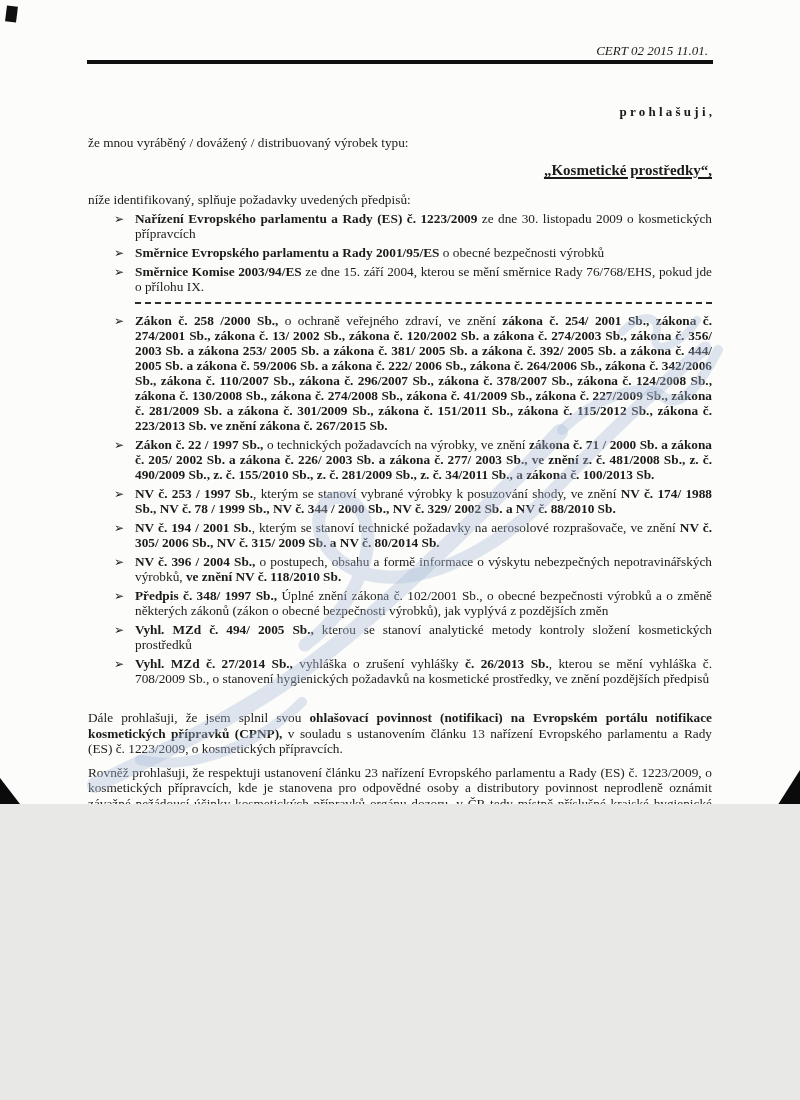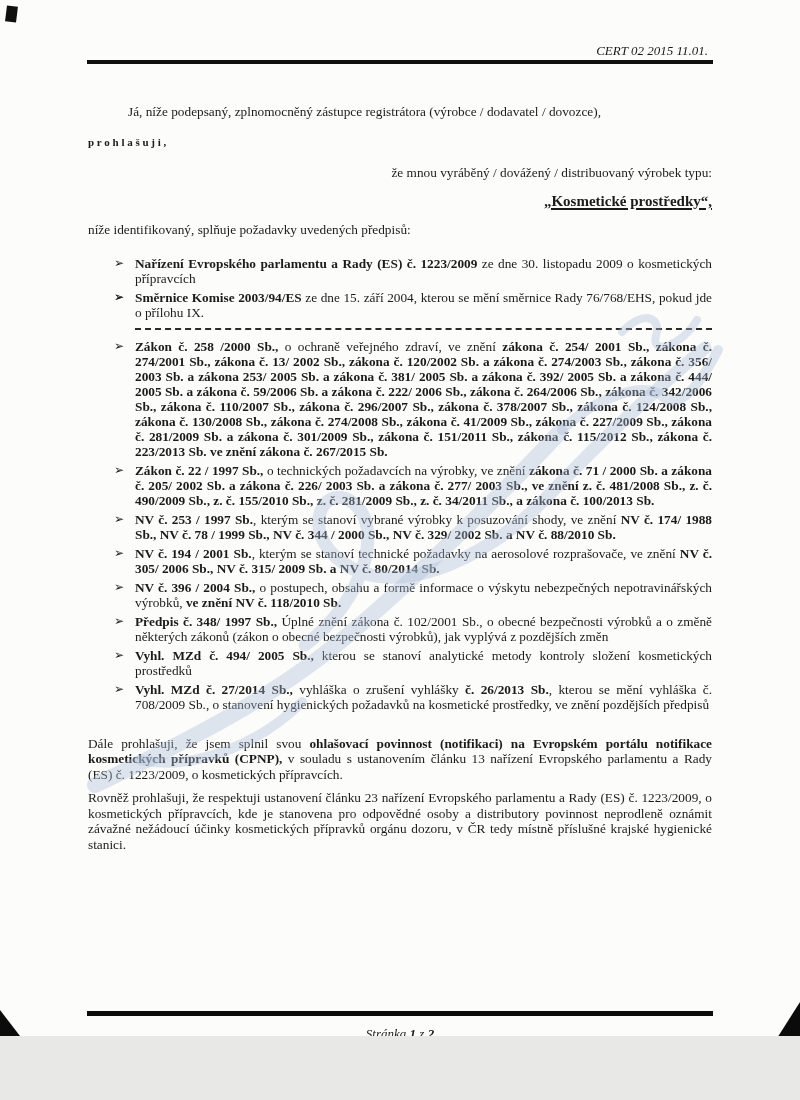--- a/index.html
+++ b/index.html
@@ -1,20 +1,20 @@
 <!DOCTYPE html>
 <html><head>
 <meta charset="utf-8">
 <style>
   * { box-sizing: border-box; }
   html, body { margin: 0; padding: 0; background: #e8e8e6; }
   .page {
     position: relative;
     width: 800px;
-    height: 1036px;
+    height: 804px;
     margin: 0 auto;
     background: #fcfcfa;
     overflow: hidden;
     font-family: "Liberation Serif", serif;
     color: #1b1b1b;
   }
   
   .mark-tl { position:absolute; left:6px; top:6px; width:11px; height:16px; background:#101010; transform:rotate(7deg); z-index:5; }
   .mark-bl { position:absolute; left:0; bottom:0; width:20px; height:26px; background:#0b0b0b; clip-path:polygon(0 0, 0 100%, 100% 100%); z-index:5; }
   .mark-br { position:absolute; right:0; bottom:0; width:24px; height:34px; background:#0b0b0b; clip-path:polygon(100% 0, 100% 100%, 10% 100%); z-index:5; }
@@ -22,25 +22,25 @@
   .watermark { position:absolute; inset:0; z-index:2; pointer-events:none; }
   
   .header-ref { position:absolute; top:43px; right:92px; font-style:italic; font-size:13px; z-index:1; }
   .top-rule { position:absolute; top:60px; left:87px; right:87px; height:4px; background:#101010; z-index:1; }
   .bottom-rule { position:absolute; top:1011px; left:87px; right:87px; height:5px; background:#0c0c0c; z-index:1; }
   .page-footer { position:absolute; top:1026px; left:0; width:100%; text-align:center; font-size:13px; z-index:1;font-style:italic; }
   
   .doc-body { position:absolute; top:104px; left:88px; width:624px; font-size:13.3px; line-height:15.5px; z-index:1; }
   p { margin:0; }
   .intro1 { text-indent:40px; margin-bottom:15px; }
-  .declare { text-align:left; font-weight:bold; font-size:11px; margin-bottom:15px; }
-  .type-line { margin-bottom:13px;text-align:right; }
+  .declare { text-align:right; font-weight:bold; font-size:13px; margin-bottom:15px; }
+  .type-line { margin-bottom:13px; }
   .product-title { text-align:right; font-size:15px; font-weight:bold; margin-bottom:13px; }
   .product-title .u { text-decoration:underline; text-decoration-thickness:1.5px; text-underline-offset:2px; }
-  .req-line { margin-bottom:18px; }
+  .req-line { margin-bottom:4px; }
   ul.reg-list { list-style:none; margin:0; padding:0; }
   li.reg-item { position:relative; padding-left:47px; margin-bottom:4px; text-align:justify; line-height:15px; }
   .bullet { position:absolute; left:26px; top:0.5px; font-size:12px; }
   .b { font-weight:bold; }
   .dashed-sep { border:none; border-top:2px dashed #2b2b2b; margin:8px 0 9px 47px; }
   .closing { text-align:justify; margin-top:24px; }
   .closing2 { text-align:justify; margin-top:8px; }
 </style>
 </head>
 <body>
@@ -59,39 +59,39 @@
       <path stroke-width="8" d="M622,332 C642,310 662,316 656,336 C650,356 682,346 697,320"></path>
       <path stroke-width="10" d="M140,760 C195,772 262,742 302,702"></path>
     </g>
   </svg>
 
   <div class="header-ref">CERT 02 2015 11.01.</div>
   <div class="top-rule"></div>
 
   <div class="doc-body">
 
-    <p class="intro1">Já, níže podepsaný, zplnomocněný zástupce registrátora (výrobce / dodavatel / dovozce),</p>
 
     <p class="declare">p r o h l a š u j i ,</p>
 
     <p class="type-line">že mnou vyráběný / dovážený  / distribuovaný výrobek typu:</p>
 
     <p class="product-title"><span class="u">„Kosmetické prostředky“,</span></p>
 
     <p class="req-line">níže identifikovaný, splňuje požadavky uvedených předpisů:</p>
 
     <ul class="reg-list">
 
         <li class="reg-item">
           <span class="bullet">➢</span>
           <span class="li-text"><span class="b">Nařízení Evropského parlamentu a Rady (ES) č. 1223/2009</span><span> ze dne 30. listopadu 2009 o kosmetických přípravcích</span></span>
         </li>
 
         <li class="reg-item">
           <span class="bullet">➢</span>
+          <span class="li-text"><span class="b">Směrnice Evropského parlamentu a Rady 2001/95/ES</span><span> o obecné bezpečnosti výrobků</span></span>
         </li>
 
         <li class="reg-item">
           <span class="bullet">➢</span>
           <span class="li-text"><span class="b">Směrnice Komise 2003/94/ES</span><span> ze dne 15. září 2004, kterou se mění směrnice Rady 76/768/EHS, pokud jde o přílohu IX.</span></span>
         </li>
       </ul>
 
     <hr class="dashed-sep">
 

